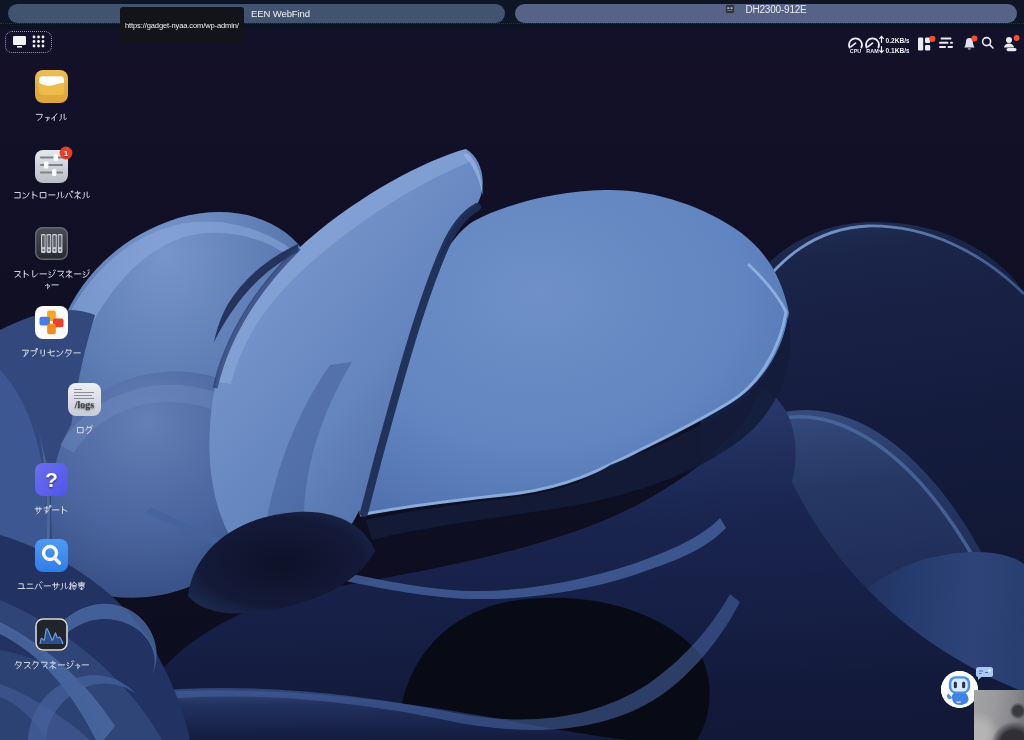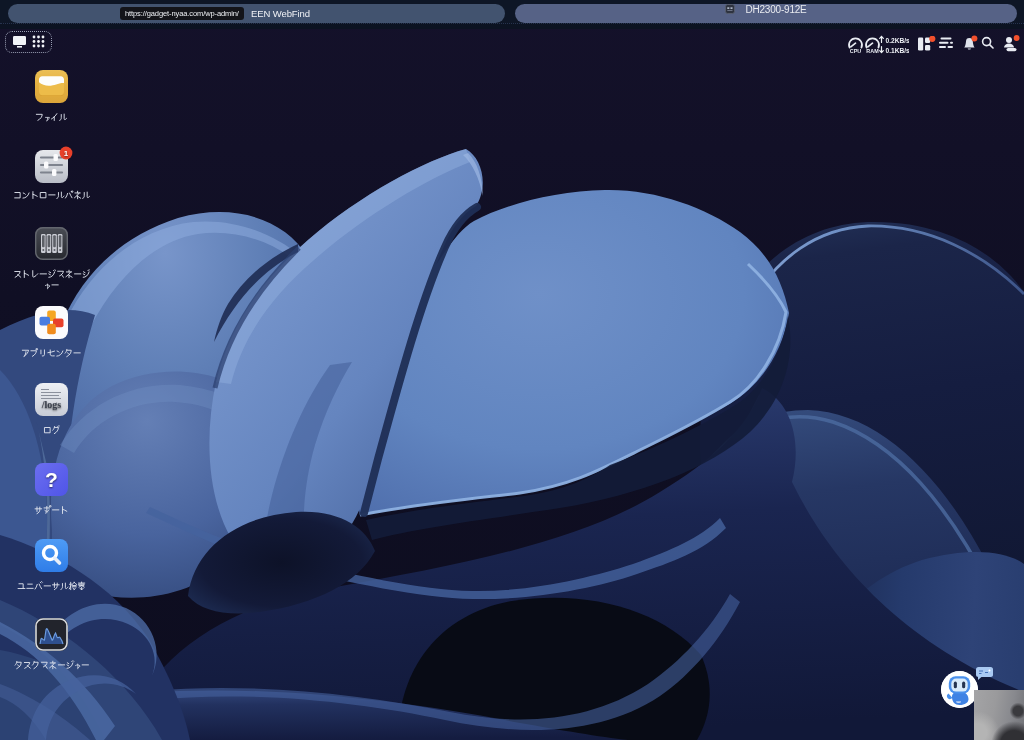--- a/index.html
+++ b/index.html
@@ -3,21 +3,21 @@
 <meta charset="utf-8">
 <style>
   html,body{margin:0;padding:0;width:1024px;height:740px;overflow:hidden;background:#0e0d20;font-family:"Liberation Sans",sans-serif;}
   #stage{position:relative;width:1024px;height:740px;overflow:hidden;}
   #wall{position:absolute;left:0;top:0;width:1024px;height:740px;}
   
   #bbar{position:absolute;left:0;top:0;width:1024px;height:28px;background:#0e1626;}
   #bbar:after{content:"";position:absolute;left:0;top:23px;width:1024px;height:5px;background:#0c1322;border-top:1px dotted #26334e;}
   .pill{position:absolute;top:4px;height:19px;border-radius:9.5px;z-index:2;}
   #pillL{left:8px;width:497px;background:#42536f;}
-  #pillL .tip{position:absolute;left:112px;top:3px;height:13px;line-height:13px;background:#131419;border-radius:3px;padding:0 5px;color:#eef0f4;font-size:7.5px;white-space:nowrap;letter-spacing:-0.1px;}
+  #pillL .tip{position:absolute;left:112px;top:3px;height:13px;line-height:13px;background:#131419;border-radius:3px;padding:12px 5px;color:#eef0f4;font-size:7.5px;white-space:nowrap;letter-spacing:-0.1px;}
   #pillL .tname{position:absolute;left:243px;top:0;height:32px;line-height:19px;color:#f0f2f6;font-size:9.5px;letter-spacing:-0.1px;}
   #pillR{left:515px;width:502px;background:#566286;}
   #pillR .c{position:absolute;left:0;top:0;width:100%;height:28px;display:flex;align-items:flex-start;justify-content:center;gap:10px;color:#e9ebf0;font-size:10px;letter-spacing:-0.2px;}
   
   #tlbox{position:absolute;left:5px;top:31px;width:39px;height:19.5px;border:1px dotted #9aa0b4;border-radius:7px;display:flex;align-items:center;justify-content:space-around;padding:0 3px;}
   
   #tray{position:absolute;left:0;top:0;width:1024px;height:60px;color:#e8ebf2;}
   
   .dicon{position:absolute;width:100px;text-align:center;color:#e3e7f0;font-size:9px;line-height:11px;text-shadow:0 1px 2px rgba(0,0,0,.6);}
   .dicon .ic{display:block;margin:0 auto 9px auto;width:33px;height:33px;border-radius:8px;position:relative;}
@@ -403,21 +403,21 @@
           <path d="M3.9 1.7 V6.7 C3.9 8.2 5.1 8.7 8.5 8.5" transform="translate(25.8 0.4) scale(0.88)"></path>
           <path d="M1.9 2.9 C2.9 3.1 3.7 3.7 4.3 4.4" transform="translate(34.4 0.4) scale(0.88)"></path>
           <path d="M1.6 8.8 C4.6 8.8 7.5 6.4 8.5 2.9" transform="translate(34.4 0.4) scale(0.88)"></path>
           <path d="M3.3 1.1 C3.1 2.7 2.5 4.1 1.3 5.4" transform="translate(43.0 0.4) scale(0.88)"></path>
           <path d="M3.3 2.1 H8.2 C8.2 4.9 6.5 7.7 3.1 9.4" transform="translate(43.0 0.4) scale(0.88)"></path>
           <path d="M4.1 5.1 C4.9 5.7 5.7 6.4 6.3 7.1" transform="translate(43.0 0.4) scale(0.88)"></path>
           <path d="M1.5 5.1 H8.7" transform="translate(51.6 0.4) scale(0.88)"></path>
         </g>
       </svg>
   </div>
-  <div class="dicon" style="left:1px;top:383px;">
+  <div class="dicon" style="left:1px;top:383px;padding-left:33px;">
     <span class="ic"><svg width="33" height="33" viewBox="0 0 33 33">
       <defs>
             <linearGradient id="flog" x1="0" y1="0" x2="0" y2="1">
               <stop offset="0" stop-color="#eef0f4"></stop>
               <stop offset="1" stop-color="#c8ccd6"></stop>
             </linearGradient>
           </defs>
       <rect width="33" height="33" rx="8" fill="url(#flog)"></rect>
       <g stroke="#8b909c" stroke-width="1">
         <line x1="6" y1="6.5" x2="14" y2="6.5"></line>

